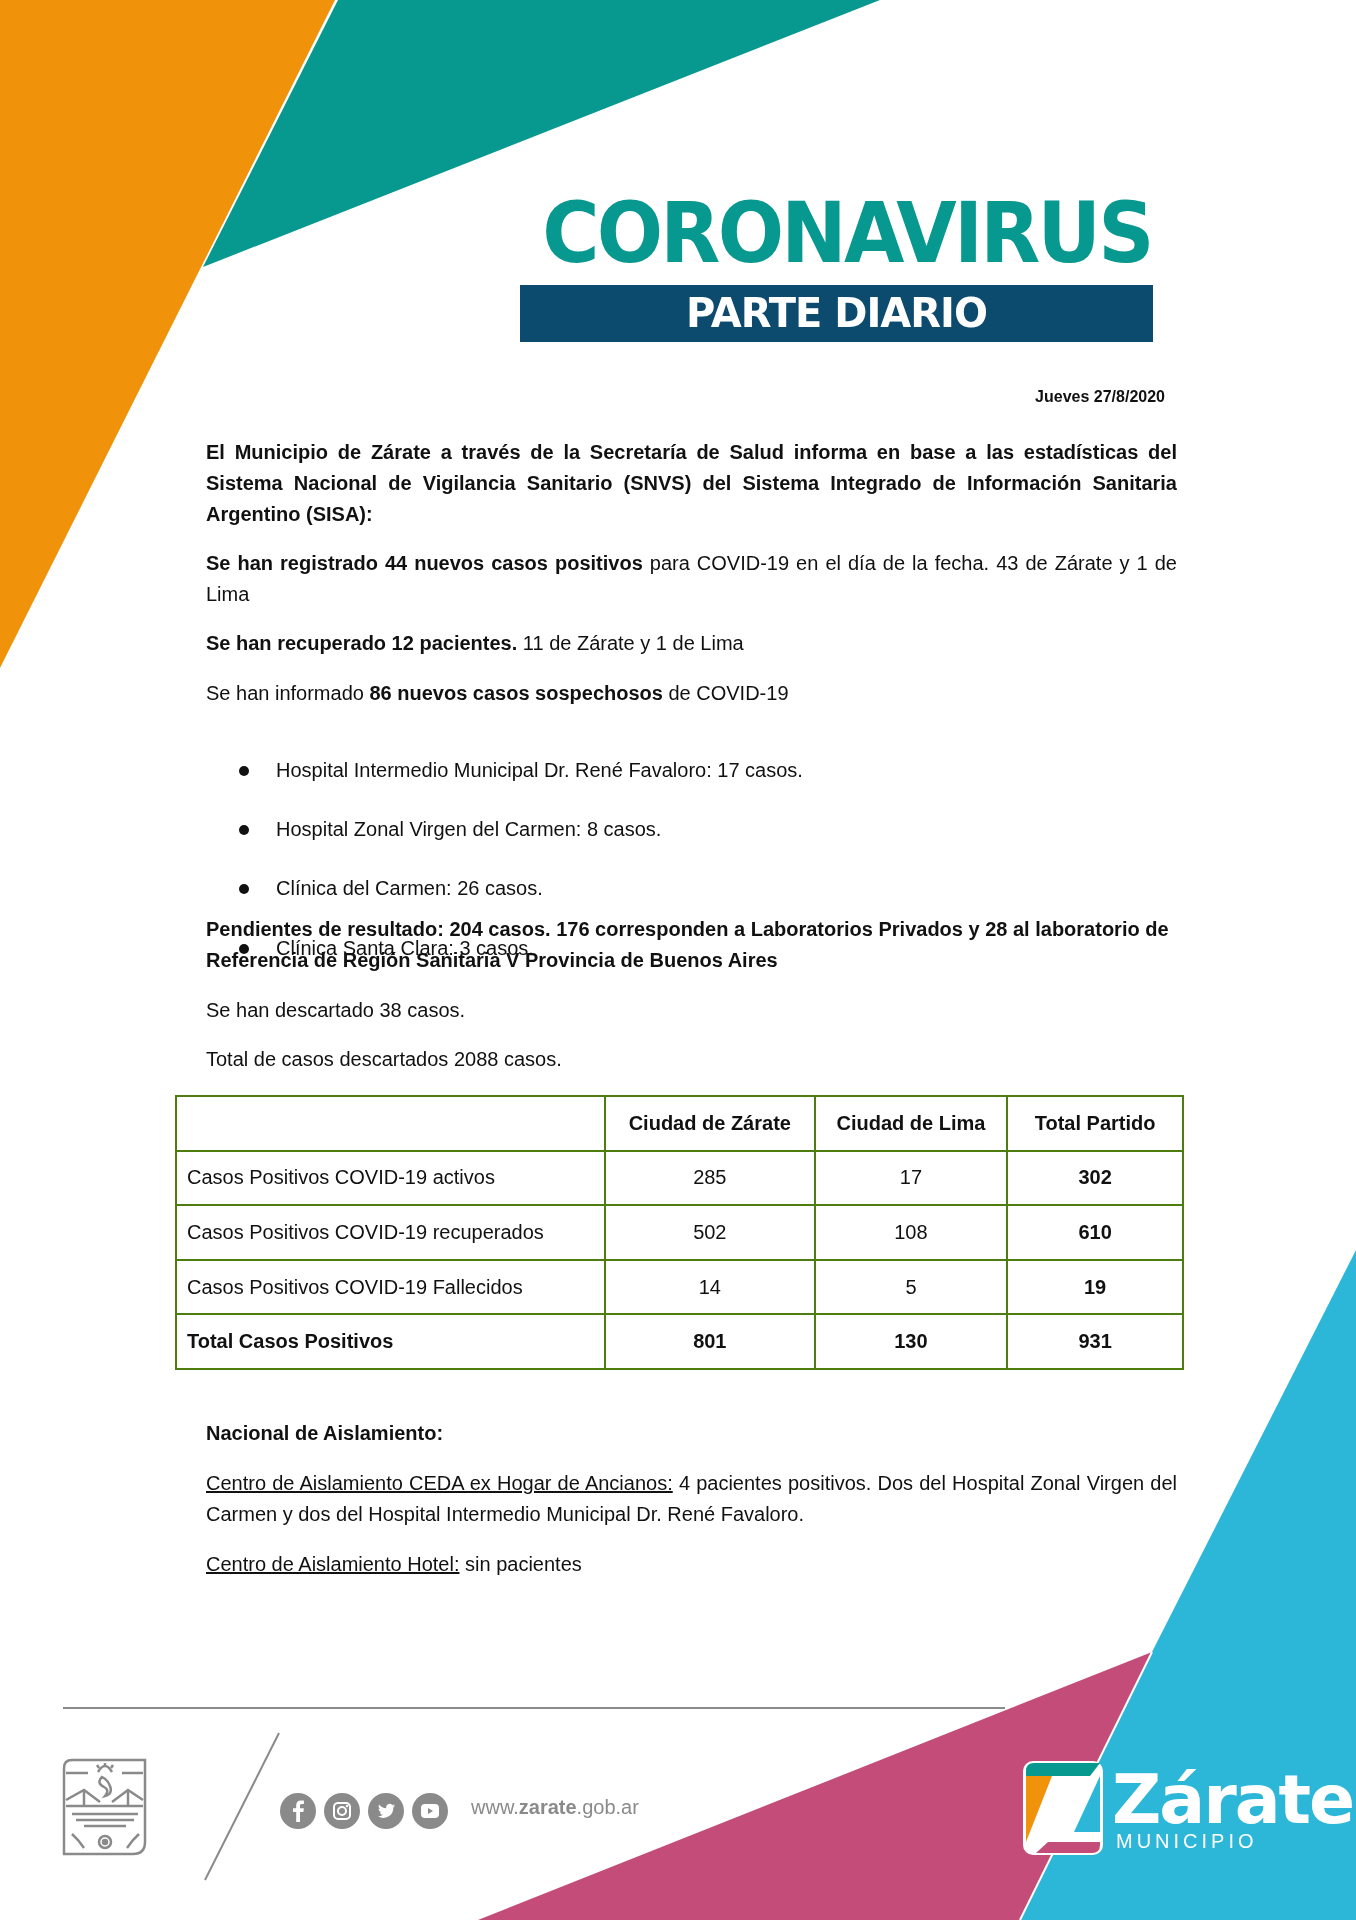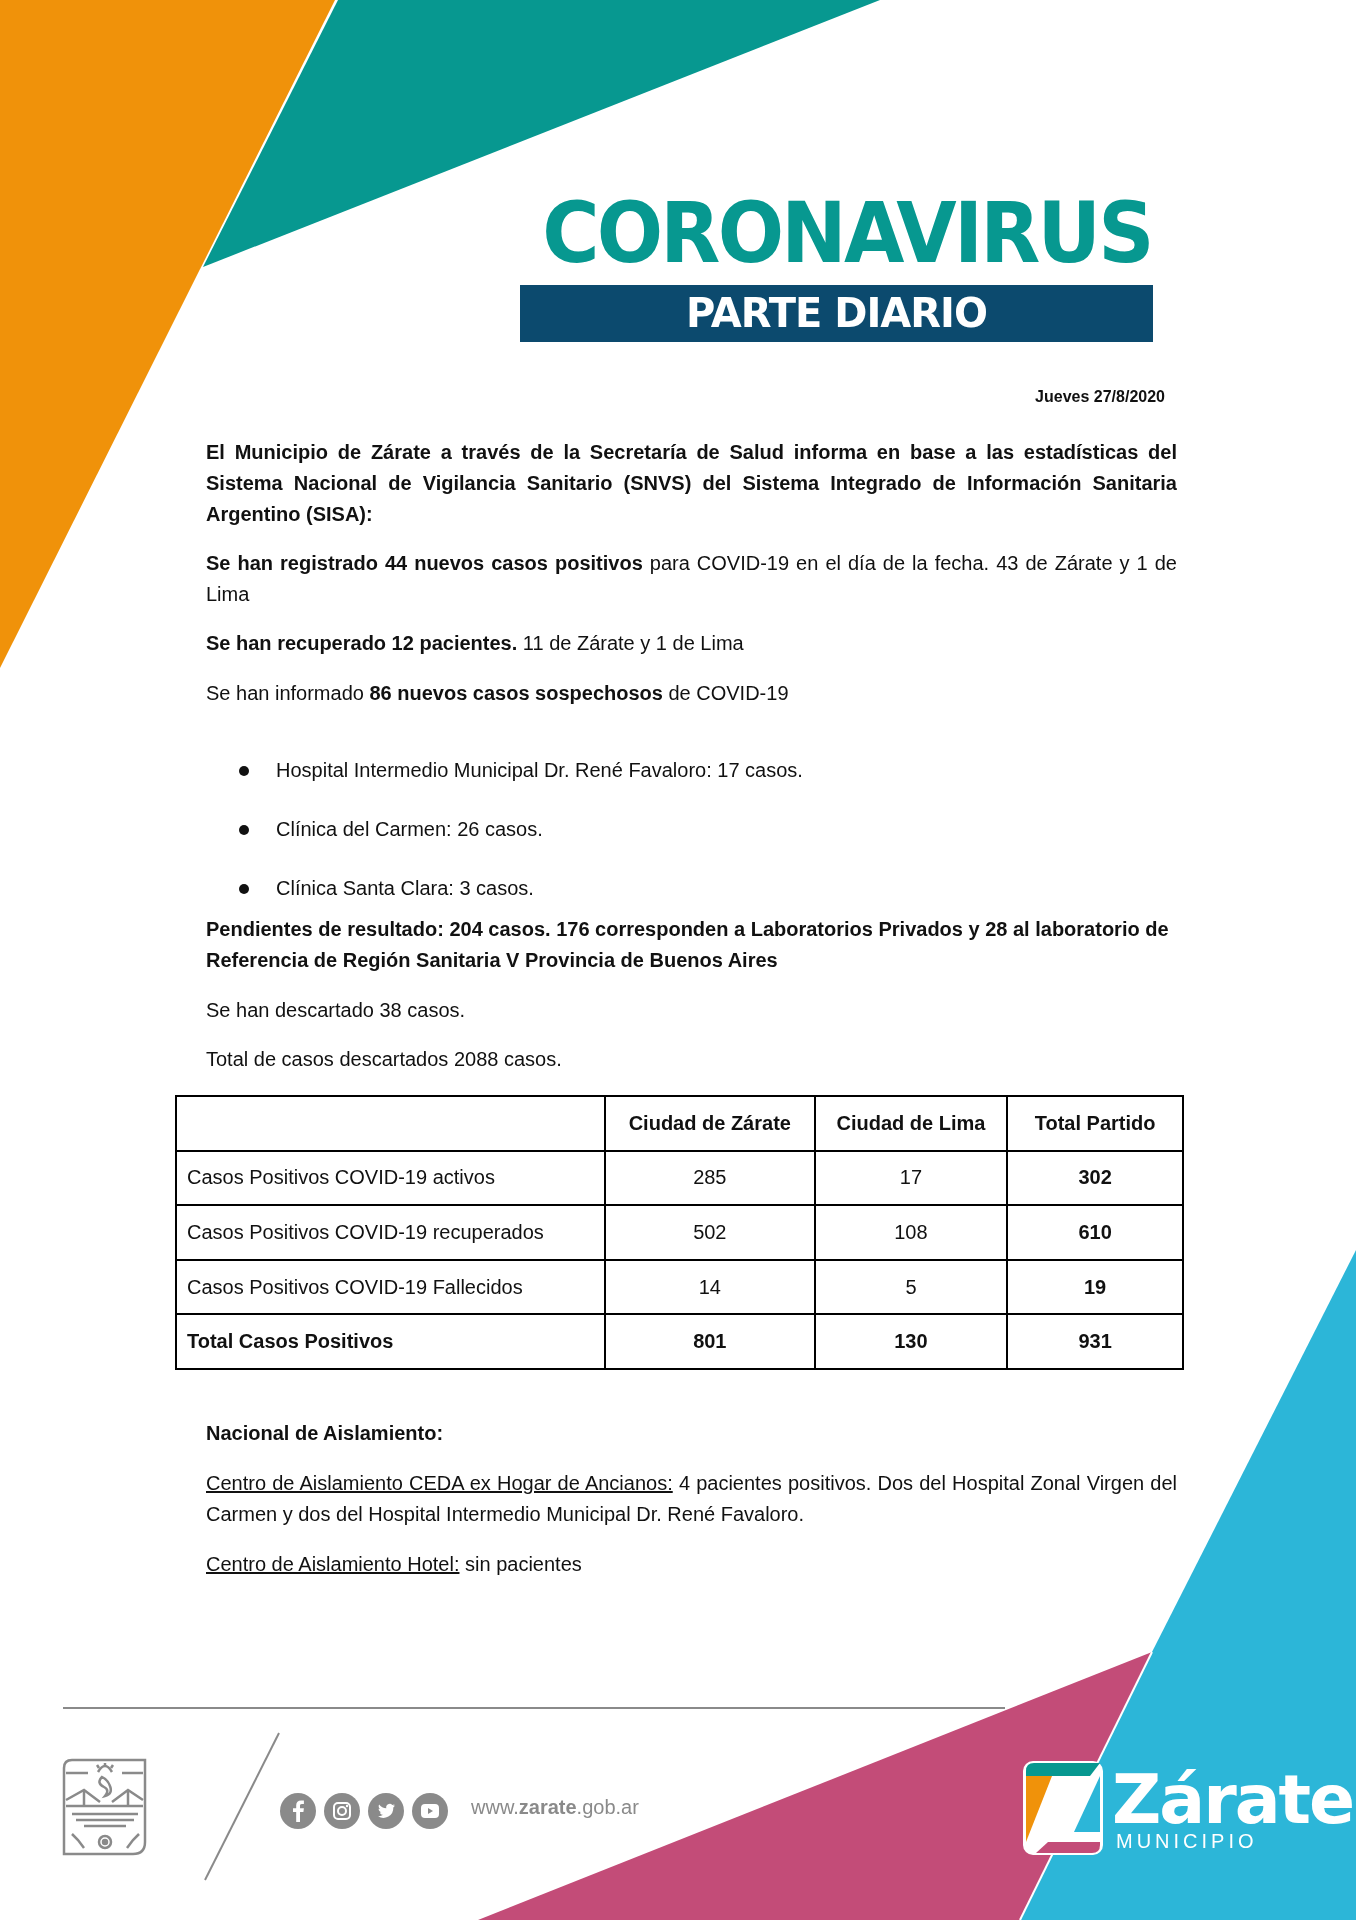--- a/index.html
+++ b/index.html
@@ -33,21 +33,21 @@
   .bullets li::before {
     content: ""; position: absolute; left: 7px; top: 11px; width: 10px; height: 10px;
     border-radius: 50%; background: #111;
   }
 
   table.stats {
     position: absolute; left: 175px; top: 1095px; width: 1009px; border-collapse: collapse; z-index: 1;
     font-size: 20px;
   }
   table.stats td, table.stats th {
-    border: 2px solid #000000; height: 54.6px; padding: 0 10px; font-weight: normal;
+    border: 2px solid #4d7c0f; height: 54.6px; padding: 0 10px; font-weight: normal;
   }
   table.stats th { font-weight: bold; text-align: center; }
   table.stats td.num { text-align: center; }
   table.stats td.bold, table.stats tr.total td { font-weight: bold; }
   .col0 { width: 430px; } .col1 { width: 210px; } .col2 { width: 193px; } .col3 { width: 176px; }
 
   .footer-line { left: 63px; top: 1707px; width: 942px; height: 2px; background: #8a8a8a; }
   .url { left: 471px; top: 1796px; font-size: 20px; color: #8a8a8a; }
   .social { top: 1793px; width: 36px; height: 36px; border-radius: 50%; background: #8a8a8a; }
   .brand-name {
@@ -76,20 +76,21 @@
 <p class="layer body-text b" style="top:437px;">El Municipio de Zárate a través de la Secretaría de Salud informa en base a las estadísticas del Sistema Nacional de Vigilancia Sanitario (SNVS) del Sistema Integrado de Información Sanitaria Argentino (SISA):</p>
 
 <p class="layer body-text" style="top:548px;"><span class="b">Se han registrado 44 nuevos casos positivos</span><span> para COVID-19 en el día de la fecha. 43 de Zárate y 1 de Lima</span></p>
 
 <p class="layer body-text" style="top:628px;"><span class="b">Se han recuperado 12 pacientes.</span><span> 11 de Zárate y 1 de Lima</span></p>
 
 <p class="layer body-text" style="top:678px;"><span>Se han informado </span><span class="b">86 nuevos casos sospechosos</span><span> de COVID-19</span></p>
 
 <ul class="layer bullets">
   <li>Hospital Intermedio Municipal Dr. René Favaloro:  17 casos.</li>
+  <li>Hospital Zonal Virgen del Carmen: 8 casos.</li>
   <li>Clínica del Carmen: 26 casos.</li>
   <li>Clínica Santa Clara: 3 casos.</li>
 </ul>
 
 <p class="layer body-text b" style="top:914px; text-align:left;">Pendientes de resultado: 204 casos. 176 corresponden a Laboratorios Privados y 28 al laboratorio de Referencia de Región Sanitaria V Provincia de Buenos Aires</p>
 
 <p class="layer body-text" style="top:995px;">Se han descartado 38 casos.</p>
 <p class="layer body-text" style="top:1044px;">Total de casos descartados 2088 casos.</p>
 
 <table class="stats">

